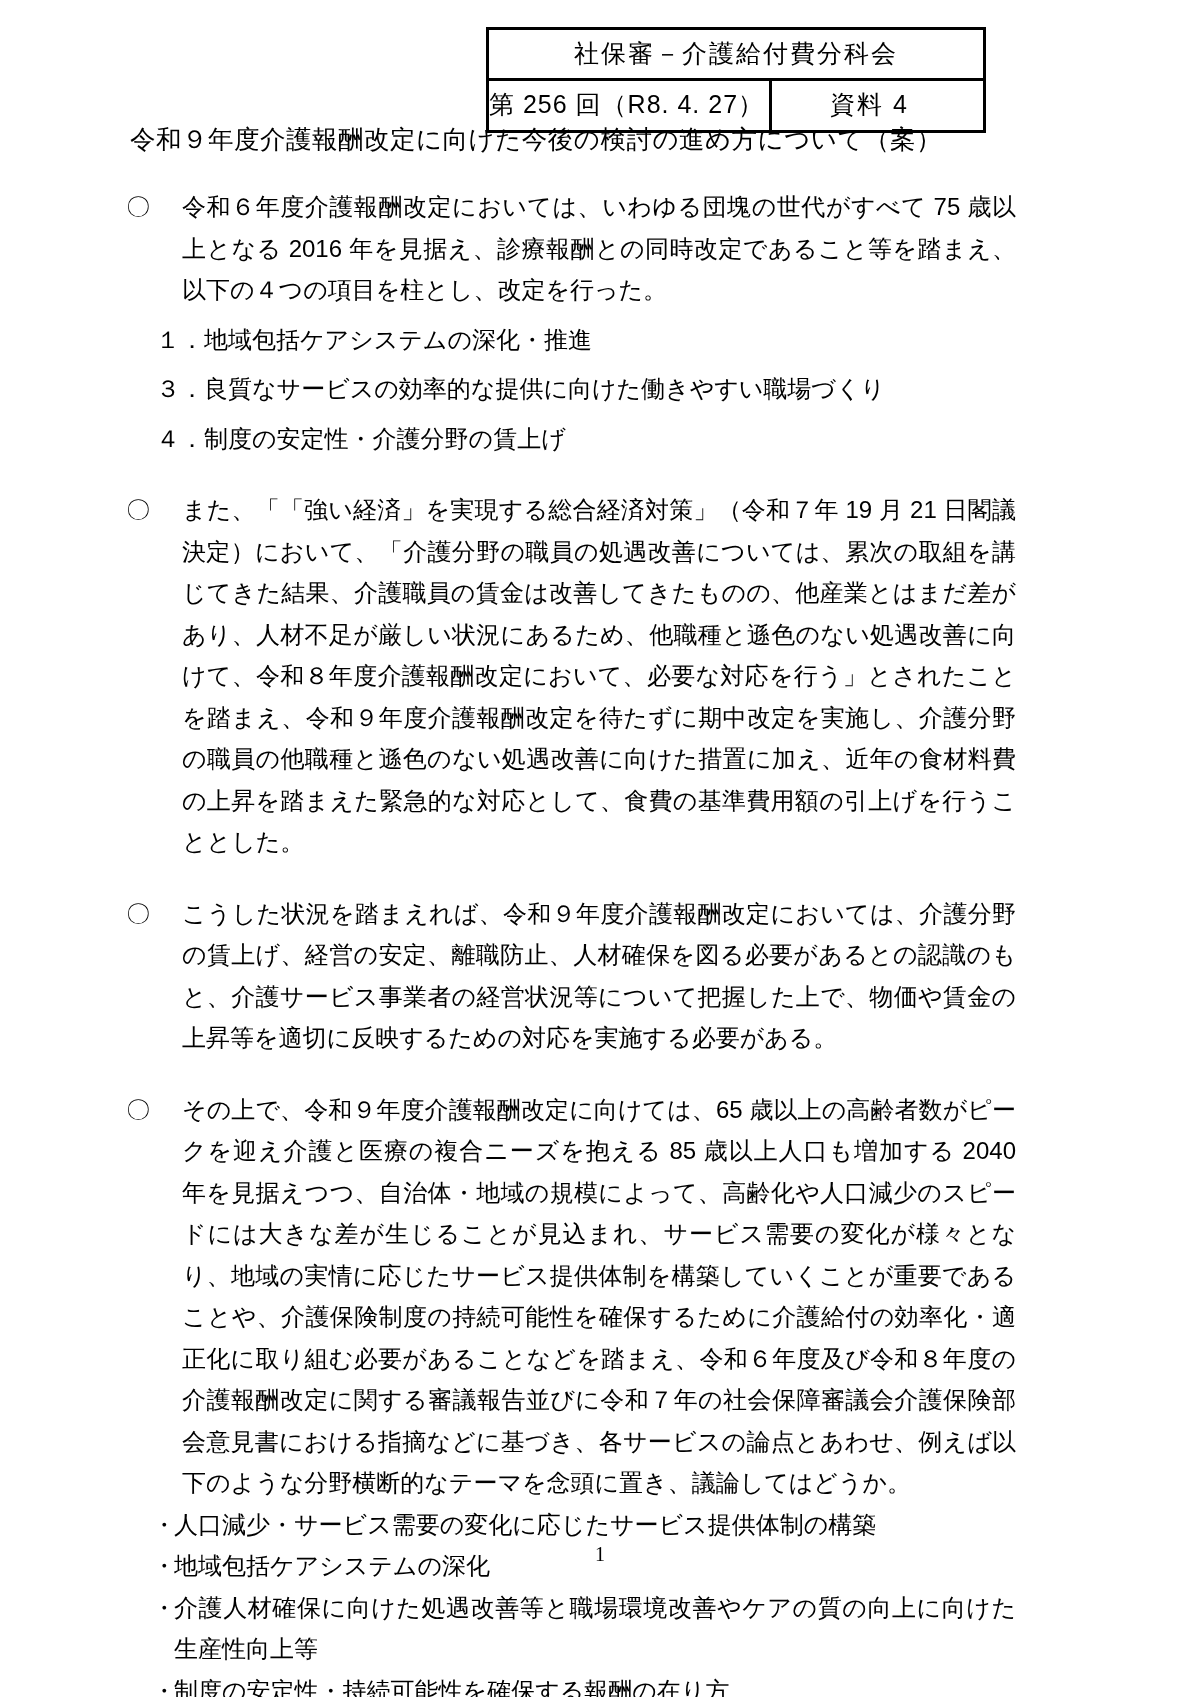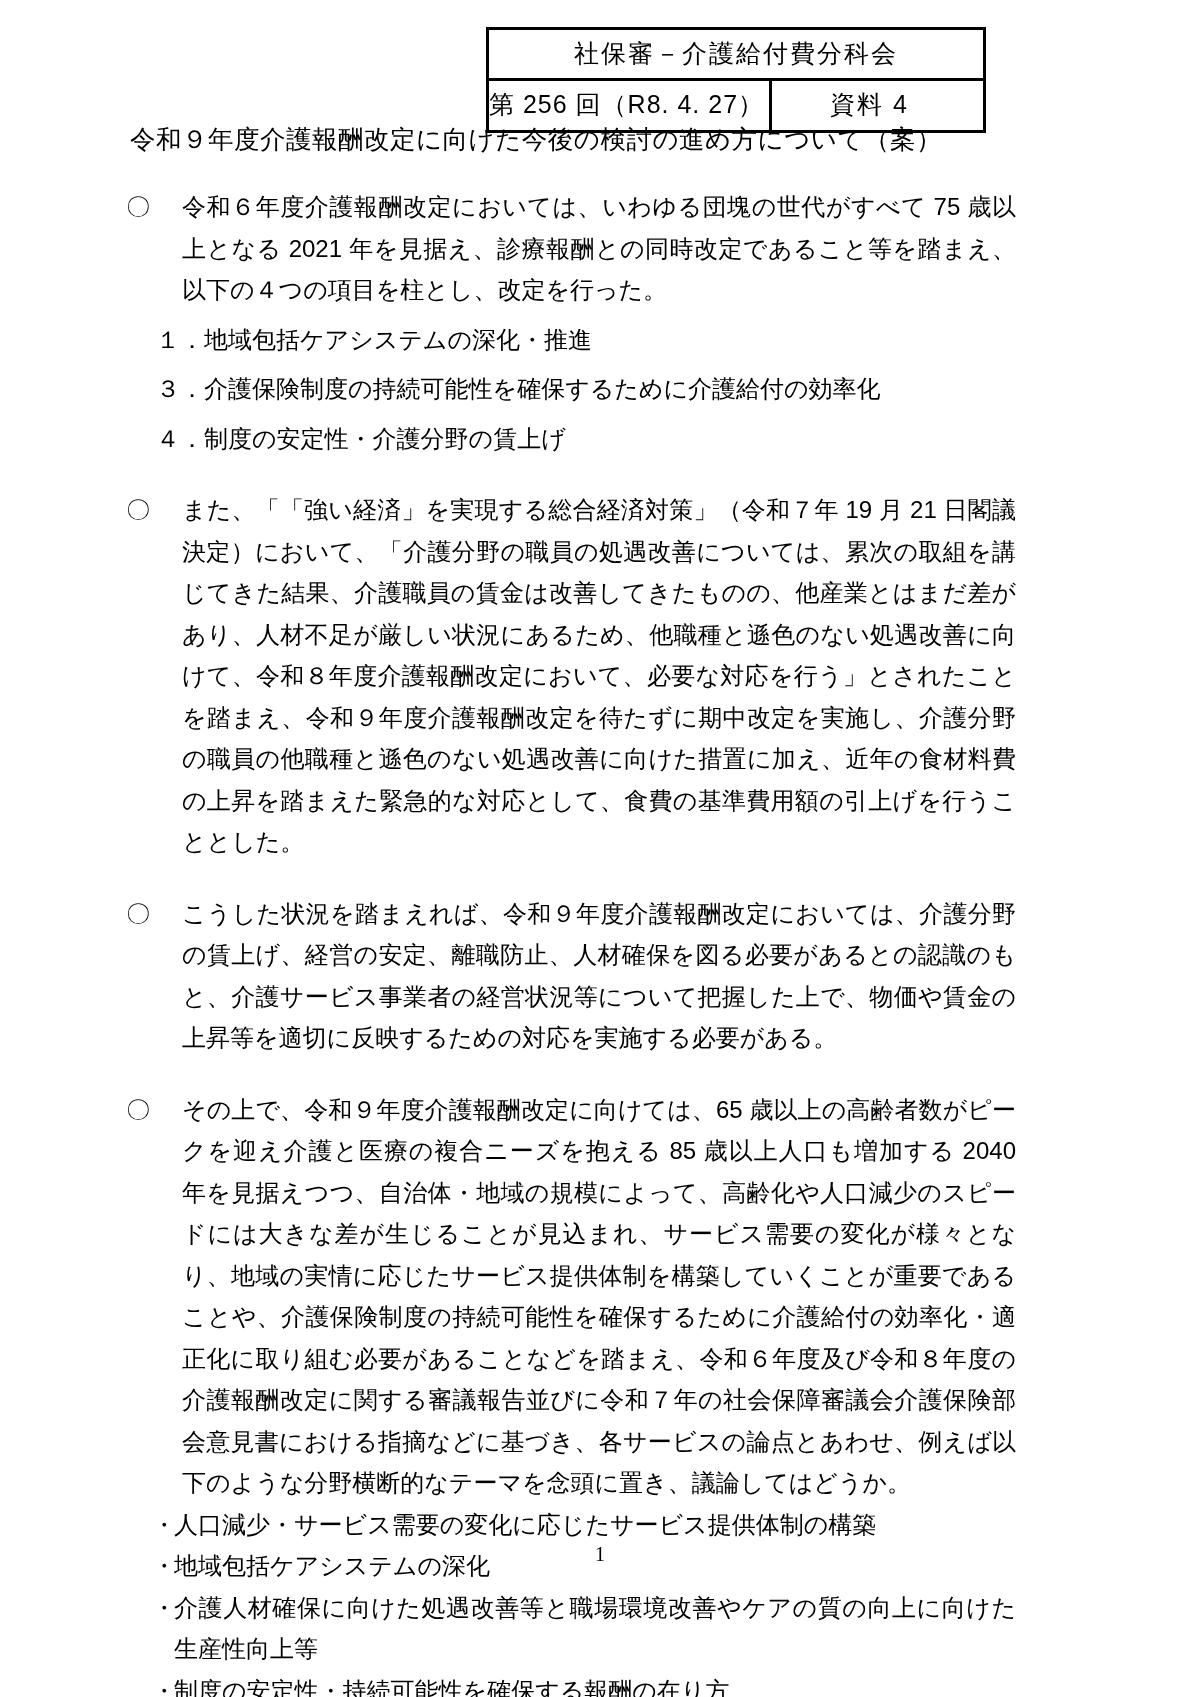--- a/index.html
+++ b/index.html
@@ -179,25 +179,25 @@
     </div>
   </div>
 
   <div class="doc-title">令和９年度介護報酬改定に向けた今後の検討の進め方について（案）</div>
 
   <div class="body">
 
     <div class="block">
       <div class="para-circle">
         <span class="marker">〇</span>
-        <span class="ptext">令和６年度介護報酬改定においては、いわゆる団塊の世代がすべて 75 歳以上となる 2021 年を見据え、診療報酬との同時改定であること等を踏まえ、以下の４つの項目を柱とし、改定を行った。</span>
+        <span class="ptext">令和６年度介護報酬改定においては、いわゆる団塊の世代がすべて 75 歳以上となる 2016 年を見据え、診療報酬との同時改定であること等を踏まえ、以下の４つの項目を柱とし、改定を行った。</span>
       </div>
       <ul class="numlist">
         <li><span class="num">１．</span><span>地域包括ケアシステムの深化・推進</span></li>
-        <li><span class="num">３．</span><span>介護保険制度の持続可能性を確保するために介護給付の効率化</span></li>
+        <li><span class="num">３．</span><span>良質なサービスの効率的な提供に向けた働きやすい職場づくり</span></li>
         <li><span class="num">４．</span><span>制度の安定性・介護分野の賃上げ</span></li>
       </ul>
     </div>
 
     <div class="block spaced">
       <div class="para-circle">
         <span class="marker">〇</span>
         <span class="ptext">また、「「強い経済」を実現する総合経済対策」（令和７年 19 月 21 日閣議決定）において、「介護分野の職員の処遇改善については、累次の取組を講じてきた結果、介護職員の賃金は改善してきたものの、他産業とはまだ差があり、人材不足が厳しい状況にあるため、他職種と遜色のない処遇改善に向けて、令和８年度介護報酬改定において、必要な対応を行う」とされたことを踏まえ、令和９年度介護報酬改定を待たずに期中改定を実施し、介護分野の職員の他職種と遜色のない処遇改善に向けた措置に加え、近年の食材料費の上昇を踏まえた緊急的な対応として、食費の基準費用額の引上げを行うこととした。</span>
       </div>
     </div>

